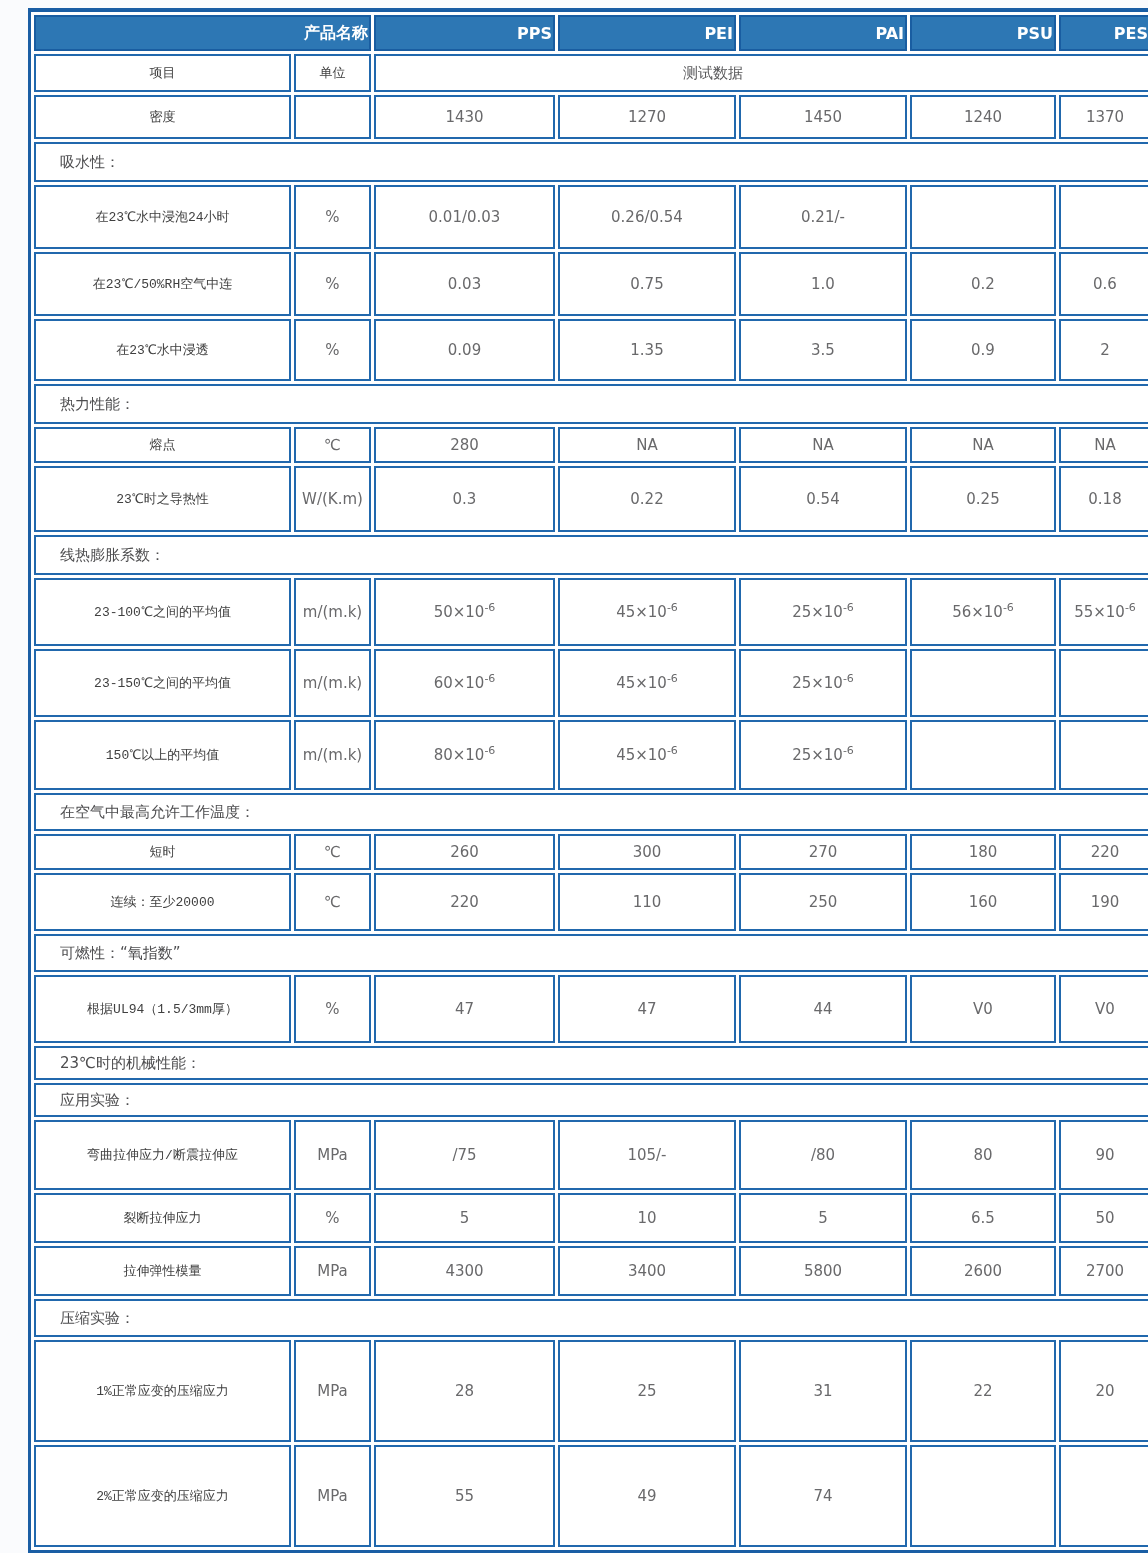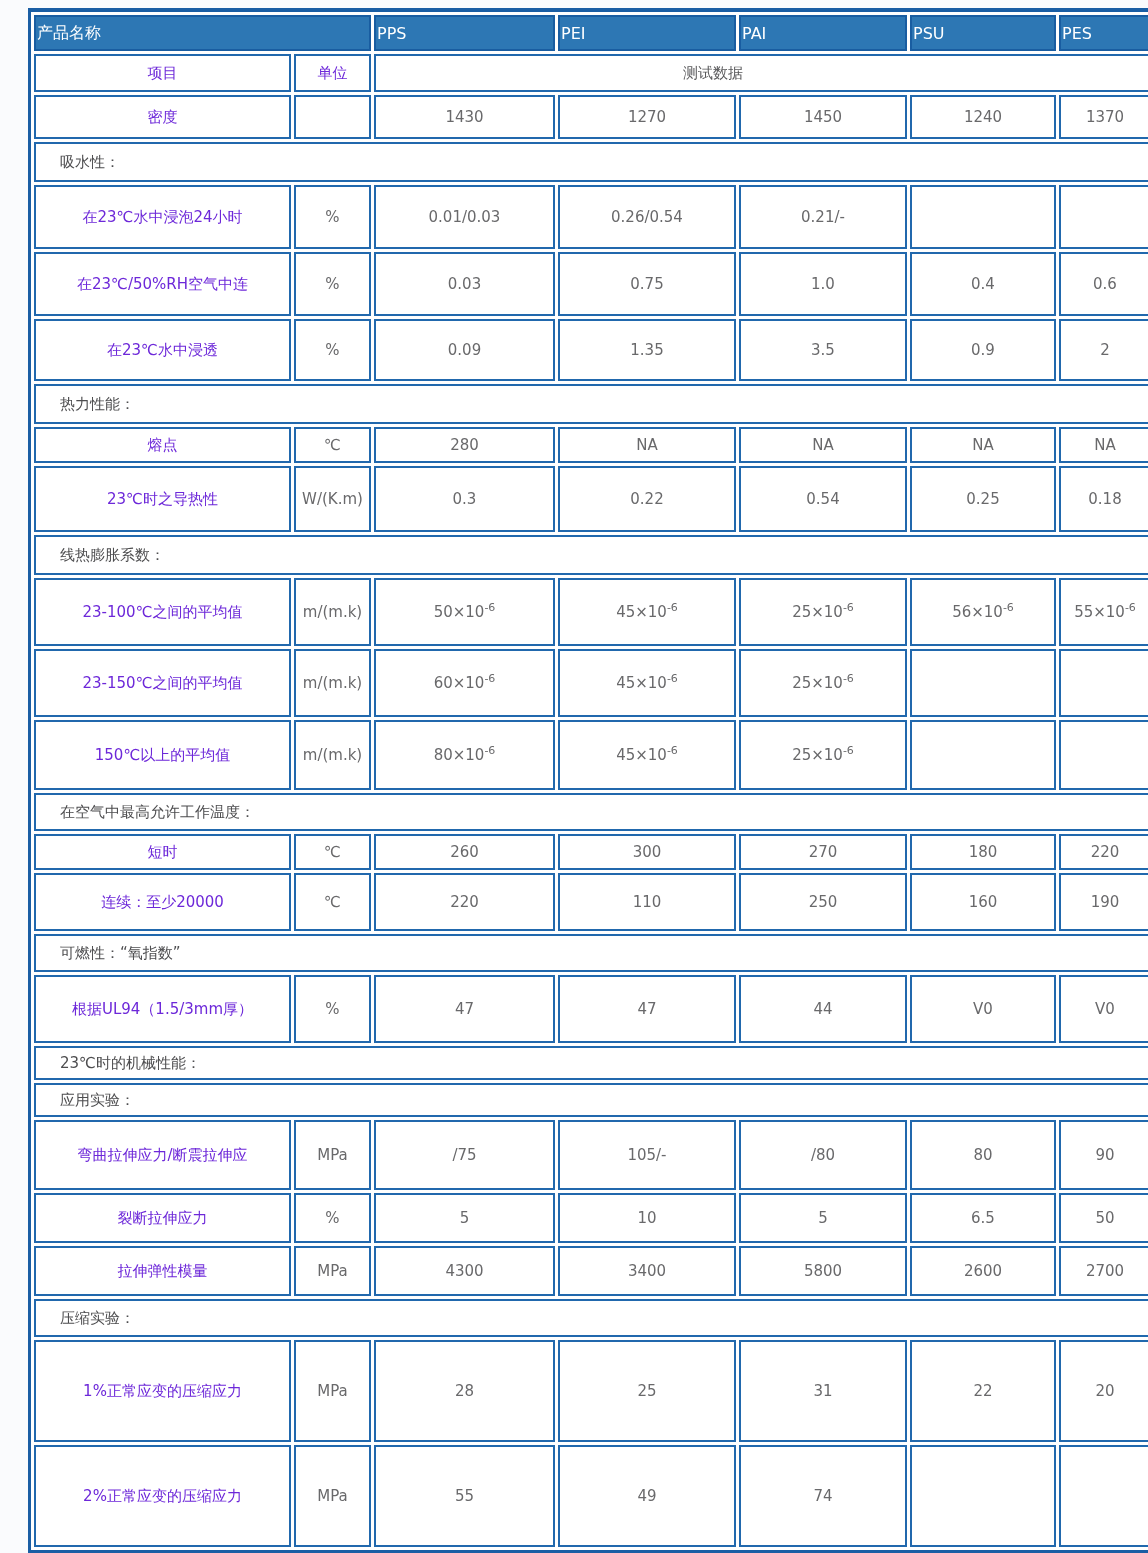--- a/index.html
+++ b/index.html
@@ -1,22 +1,22 @@
 <!DOCTYPE html>
 <html><head>
 <meta charset="utf-8">
 <style>
   html,body{margin:0;padding:0;background:#fafbfd;font-family:"DejaVu Sans","Liberation Sans",sans-serif;}
   .page{position:relative;width:1148px;height:1553px;background:#fafbfd;overflow:hidden;}
   .table-wrap{position:absolute;left:28px;top:8px;width:1099px;}
   table{width:100%;table-layout:fixed;border-collapse:separate;border-spacing:3px;background:#ffffff;
         border:3px solid #1a5ea4;border-top-width:4px;}
   th,td{border:2px solid #2168ad;vertical-align:middle;overflow:hidden;}
-  th.main-head{background:#2d77b4;border-color:#195da1;color:#ffffff;font-size:16px;font-weight:normal;text-align:left;}
-  td.label-cell{color:#6d28d9;font-size:15px;text-align:center;}
+  th.main-head{background:#2d77b4;border-color:#195da1;color:#ffffff;font-size:16px;font-weight:bold;text-align:right;}
+  td.label-cell{color:#404040;font-size:13px;text-align:center;font-family:Liberation Mono, monospace;}
   td.unit-cell{color:#69696b;font-size:15px;text-align:center;}
   td.value-cell{color:#69696b;font-size:15px;text-align:center;}
   td.section-cell{color:#4d4d4f;font-size:15px;text-align:left;padding-left:24px;}
   td.test-data-cell{color:#58585a;font-size:15px;text-align:center;padding-right:100px;}
   td.value-cell sup{font-size:11px;line-height:0;}
 </style>
 </head>
 <body>
 
 <div class="page">
@@ -67,21 +67,21 @@
             <td class="value-cell">0.21/-</td>
             <td class="value-cell"></td>
             <td class="value-cell"></td>
           </tr>
           <tr style="height: 64px;">
             <td class="label-cell">在23℃/50%RH空气中连</td>
             <td class="unit-cell">%</td>
             <td class="value-cell">0.03</td>
             <td class="value-cell">0.75</td>
             <td class="value-cell">1.0</td>
-            <td class="value-cell">0.4</td>
+            <td class="value-cell">0.2</td>
             <td class="value-cell">0.6</td>
           </tr>
           <tr style="height: 62px;">
             <td class="label-cell">在23℃水中浸透</td>
             <td class="unit-cell">%</td>
             <td class="value-cell">0.09</td>
             <td class="value-cell">1.35</td>
             <td class="value-cell">3.5</td>
             <td class="value-cell">0.9</td>
             <td class="value-cell">2</td>

